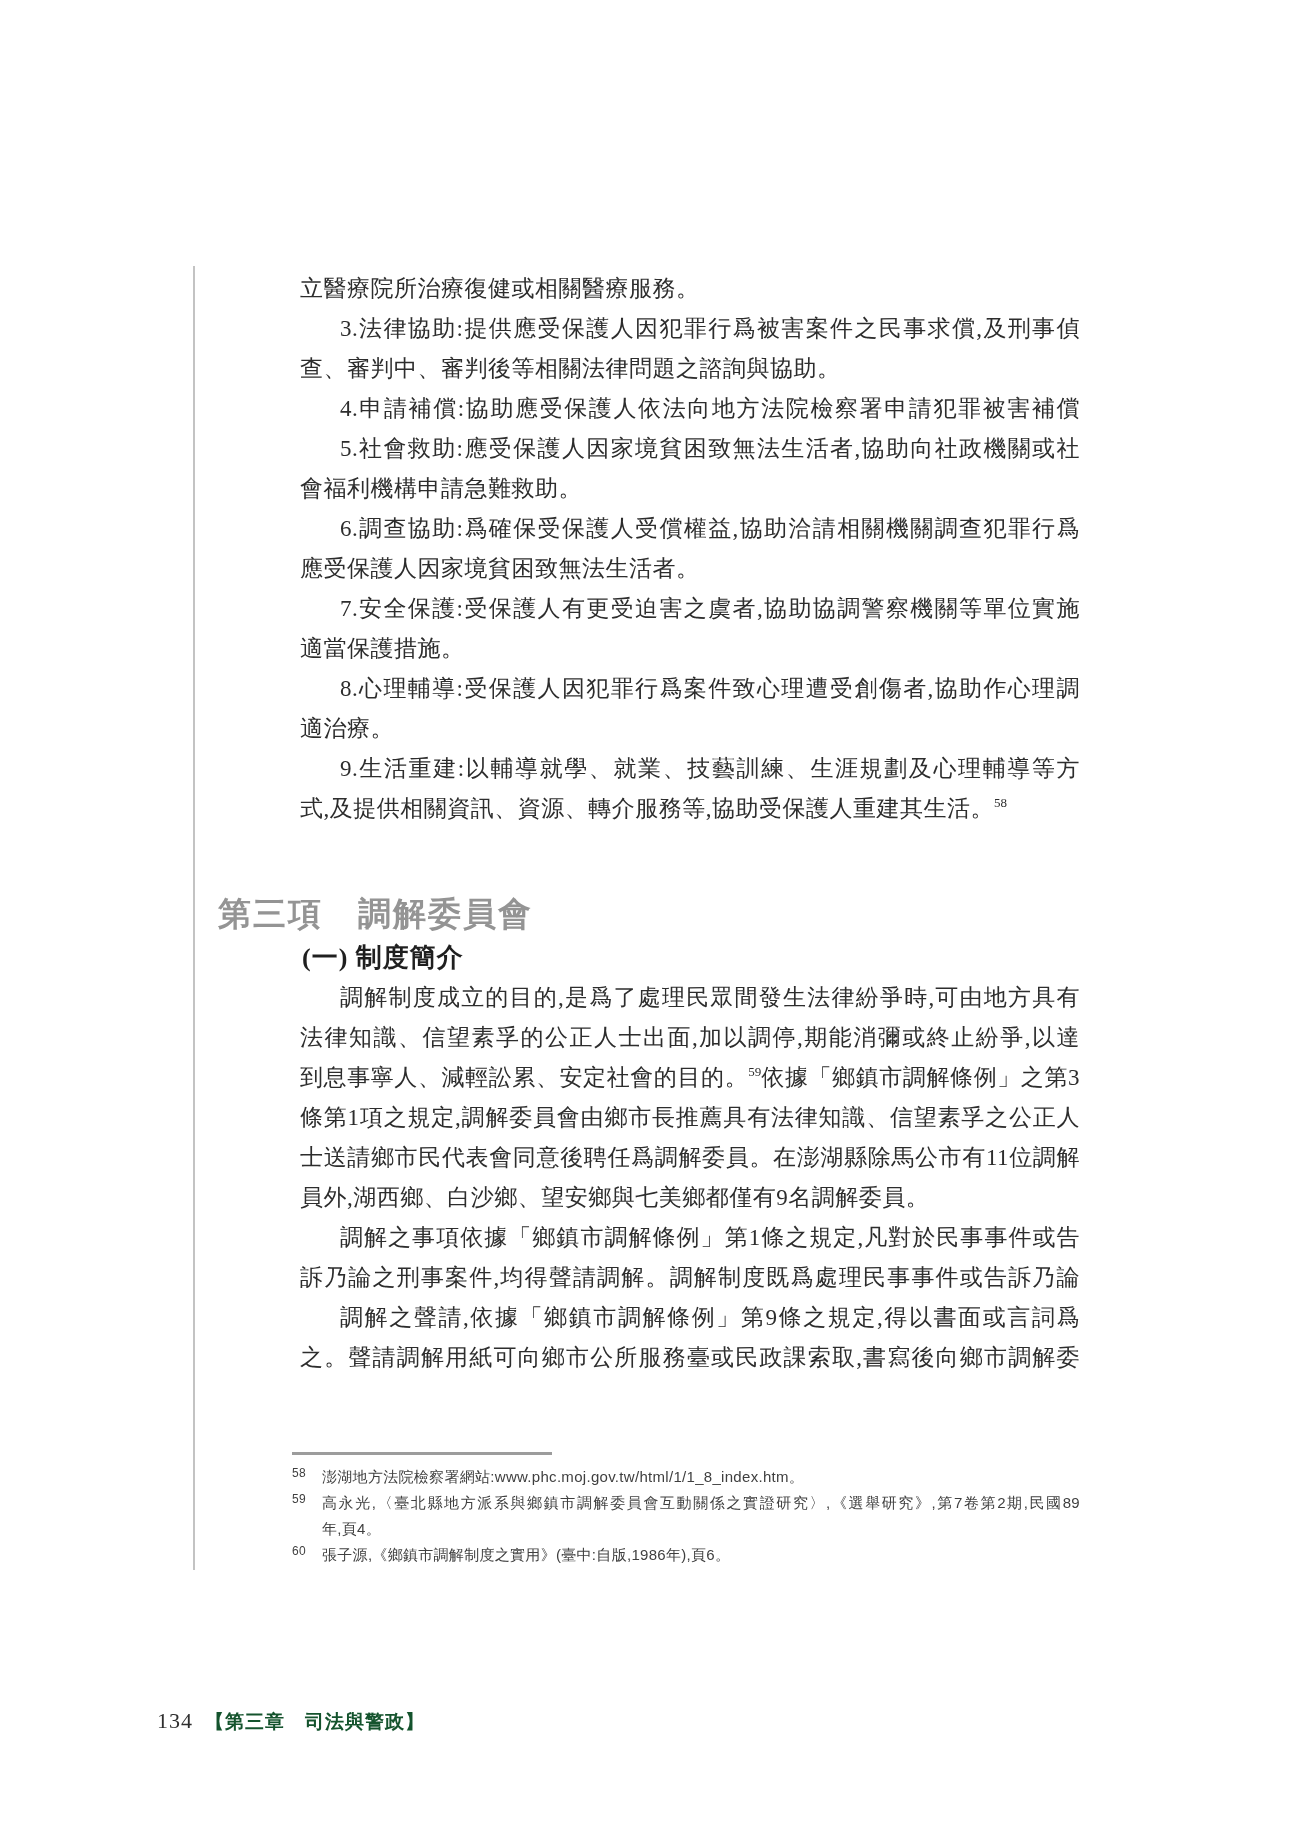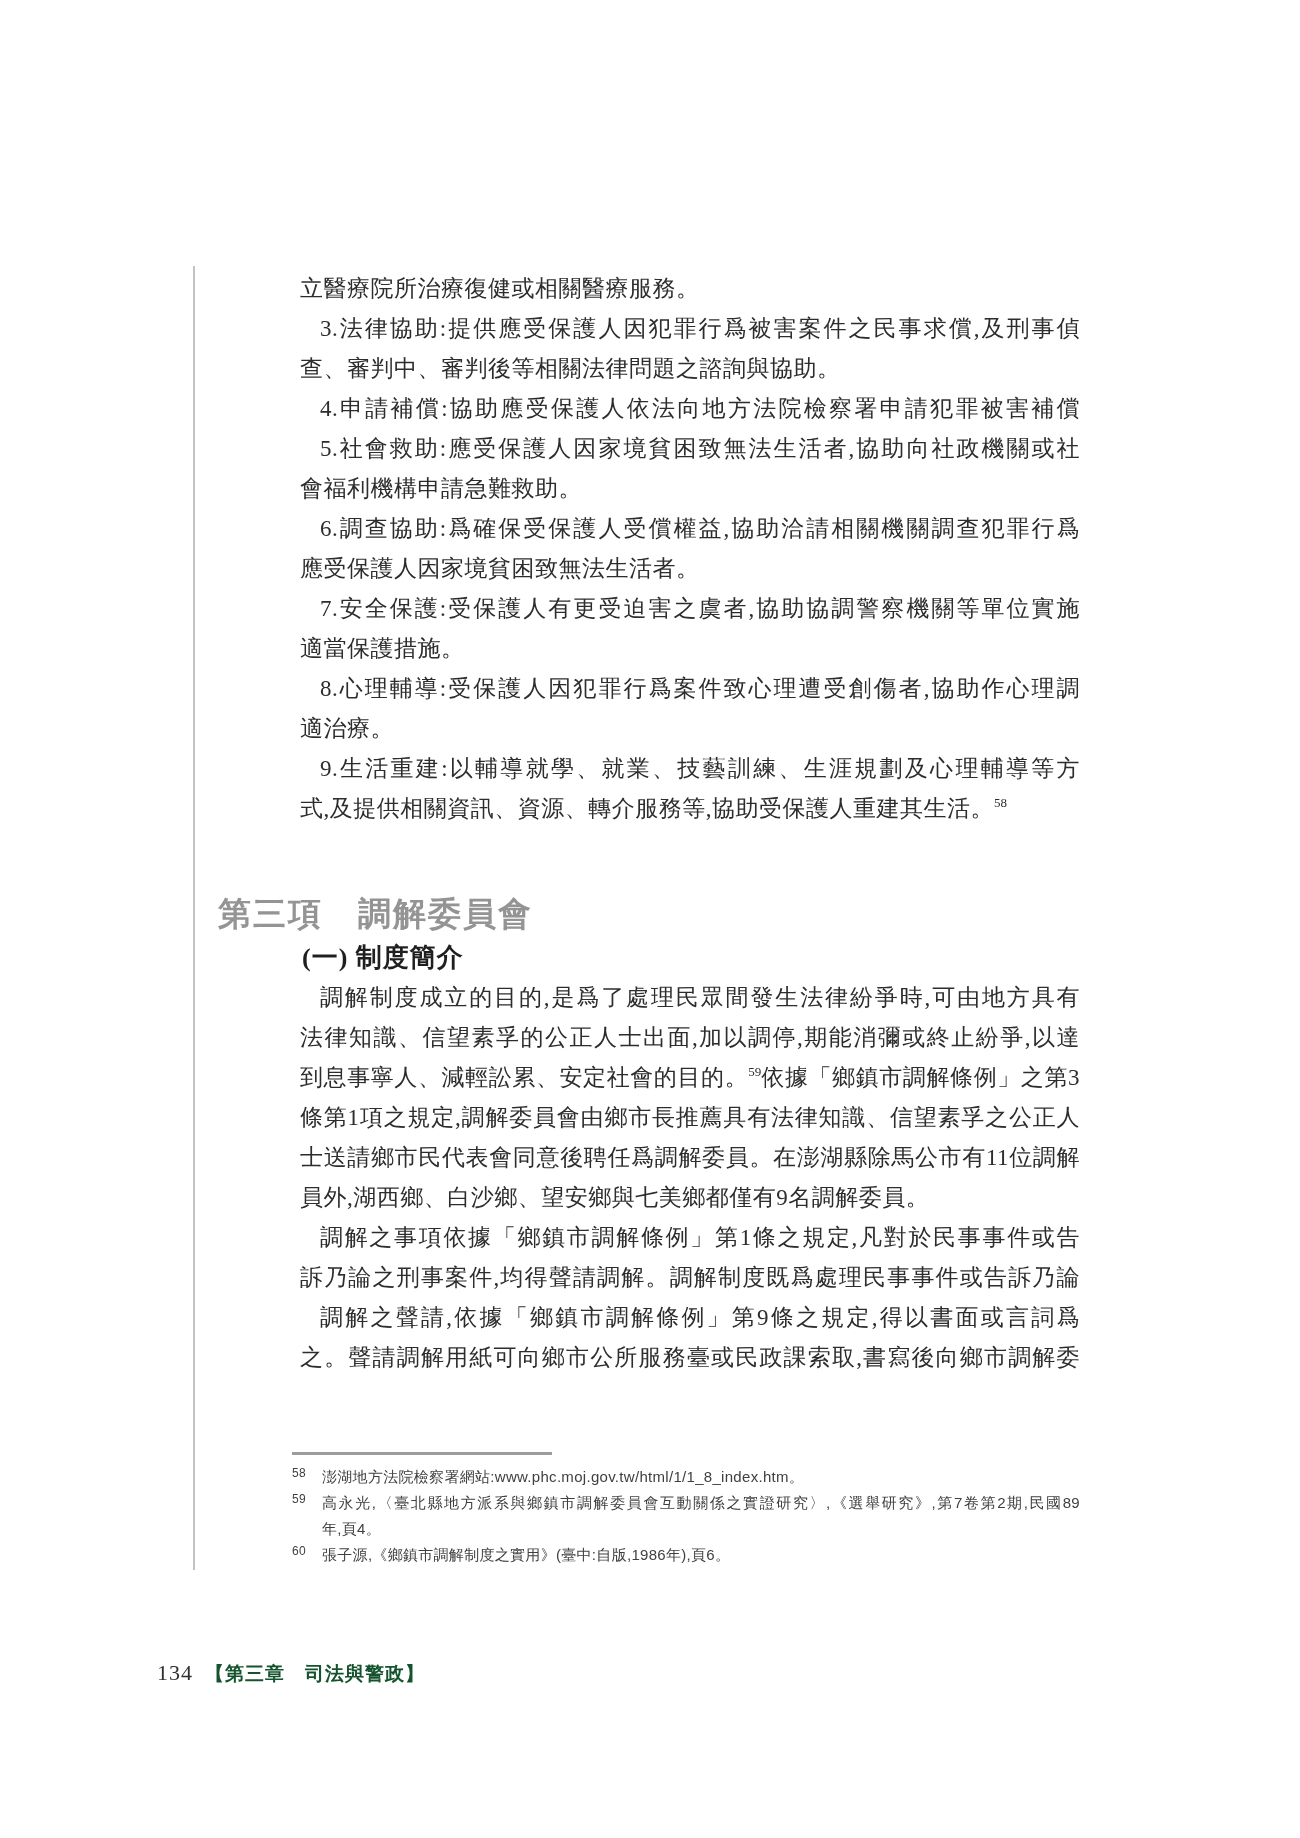--- a/index.html
+++ b/index.html
@@ -25,21 +25,21 @@
     left: 292px;
     width: 788px;
     font-size: 23px;
     line-height: 40px;
     color: var(--body-color, #2d2d2d);
     letter-spacing: 0.5px;
   }
   #body-top { top: 269px; }
   #body-paragraphs { top: 978px; }
   .line { height: 40px; line-height: 40px; white-space: nowrap; margin-left: 8px; }
-  .line.ind { margin-left: 28px; }
+  .line.ind { margin-left: 48px; }
   .line.full {
     white-space: normal;
     text-align: justify;
     text-align-last: justify;
     overflow: hidden;
   }
   .line sup, .body-block sup {
     font-size: 13px;
     line-height: 0;
     vertical-align: 9px;
@@ -90,21 +90,21 @@
   }
   .fn-line { min-height: 26px; line-height: 26px; white-space: nowrap; }
   .fn-line.full {
     white-space: normal;
     text-align: justify;
     text-align-last: justify;
     overflow: hidden;
   }
   .footer {
     position: absolute;
-    left: 157px; top: 1660px;
+    left: 157px; top: 1708px;
     display: flex;
     align-items: baseline;
     gap: 12px;
     color: #2f2f2f;
   }
   .pagenum { font-size: 22px; letter-spacing: 1px; }
   .chapter { font-size: 19px; font-weight: bold; color: #14532d; letter-spacing: 1px; }
 </style>
 </head>
 <body>

